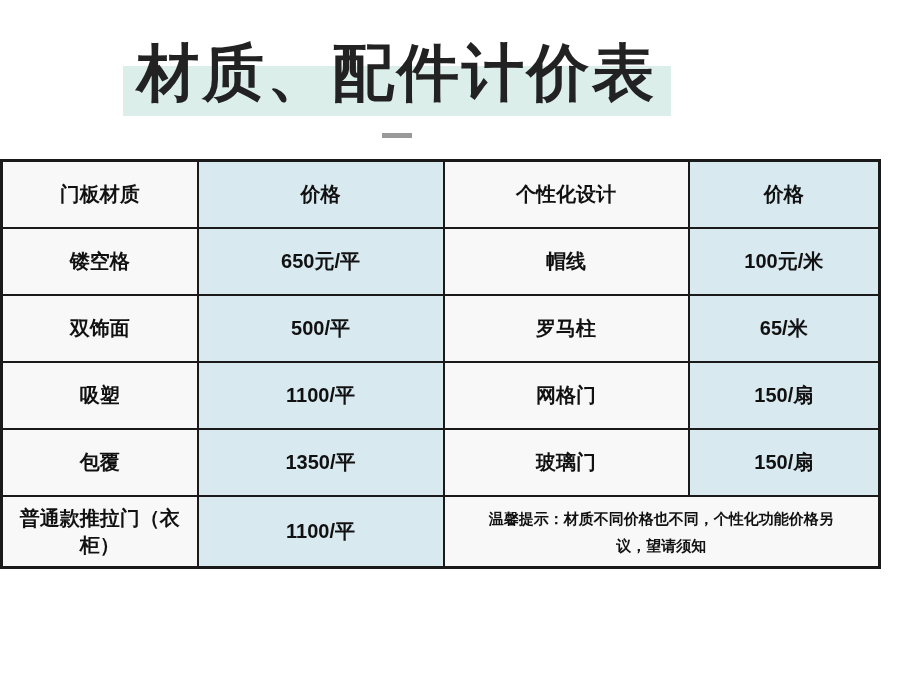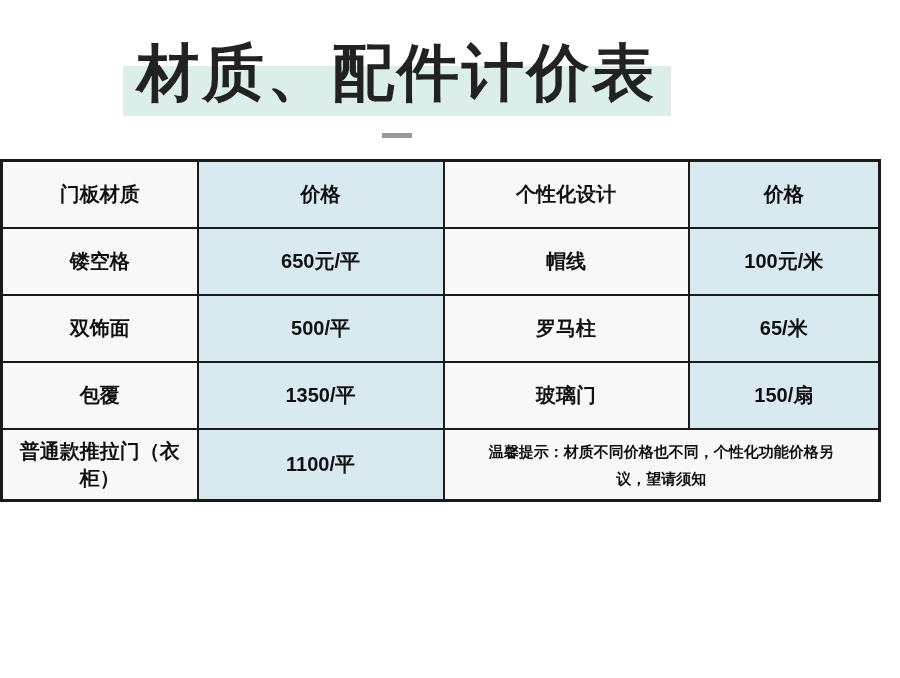--- a/index.html
+++ b/index.html
@@ -102,20 +102,26 @@
         <td>帽线</td>
         <td class="blue">100元/米</td>
       </tr>
       <tr>
         <td>双饰面</td>
         <td class="blue">500/平</td>
         <td>罗马柱</td>
         <td class="blue">65/米</td>
       </tr>
       <tr>
+        <td>吸塑</td>
+        <td class="blue">1100/平</td>
+        <td>网格门</td>
+        <td class="blue">150/扇</td>
+      </tr>
+      <tr>
         <td>包覆</td>
         <td class="blue">1350/平</td>
         <td>玻璃门</td>
         <td class="blue">150/扇</td>
       </tr>
       <tr>
         <td>普通款推拉门（衣柜）</td>
         <td class="blue">1100/平</td>
         <td class="note-cell" colspan="2">温馨提示：材质不同价格也不同，个性化功能价格另议，望请须知</td>
       </tr>

